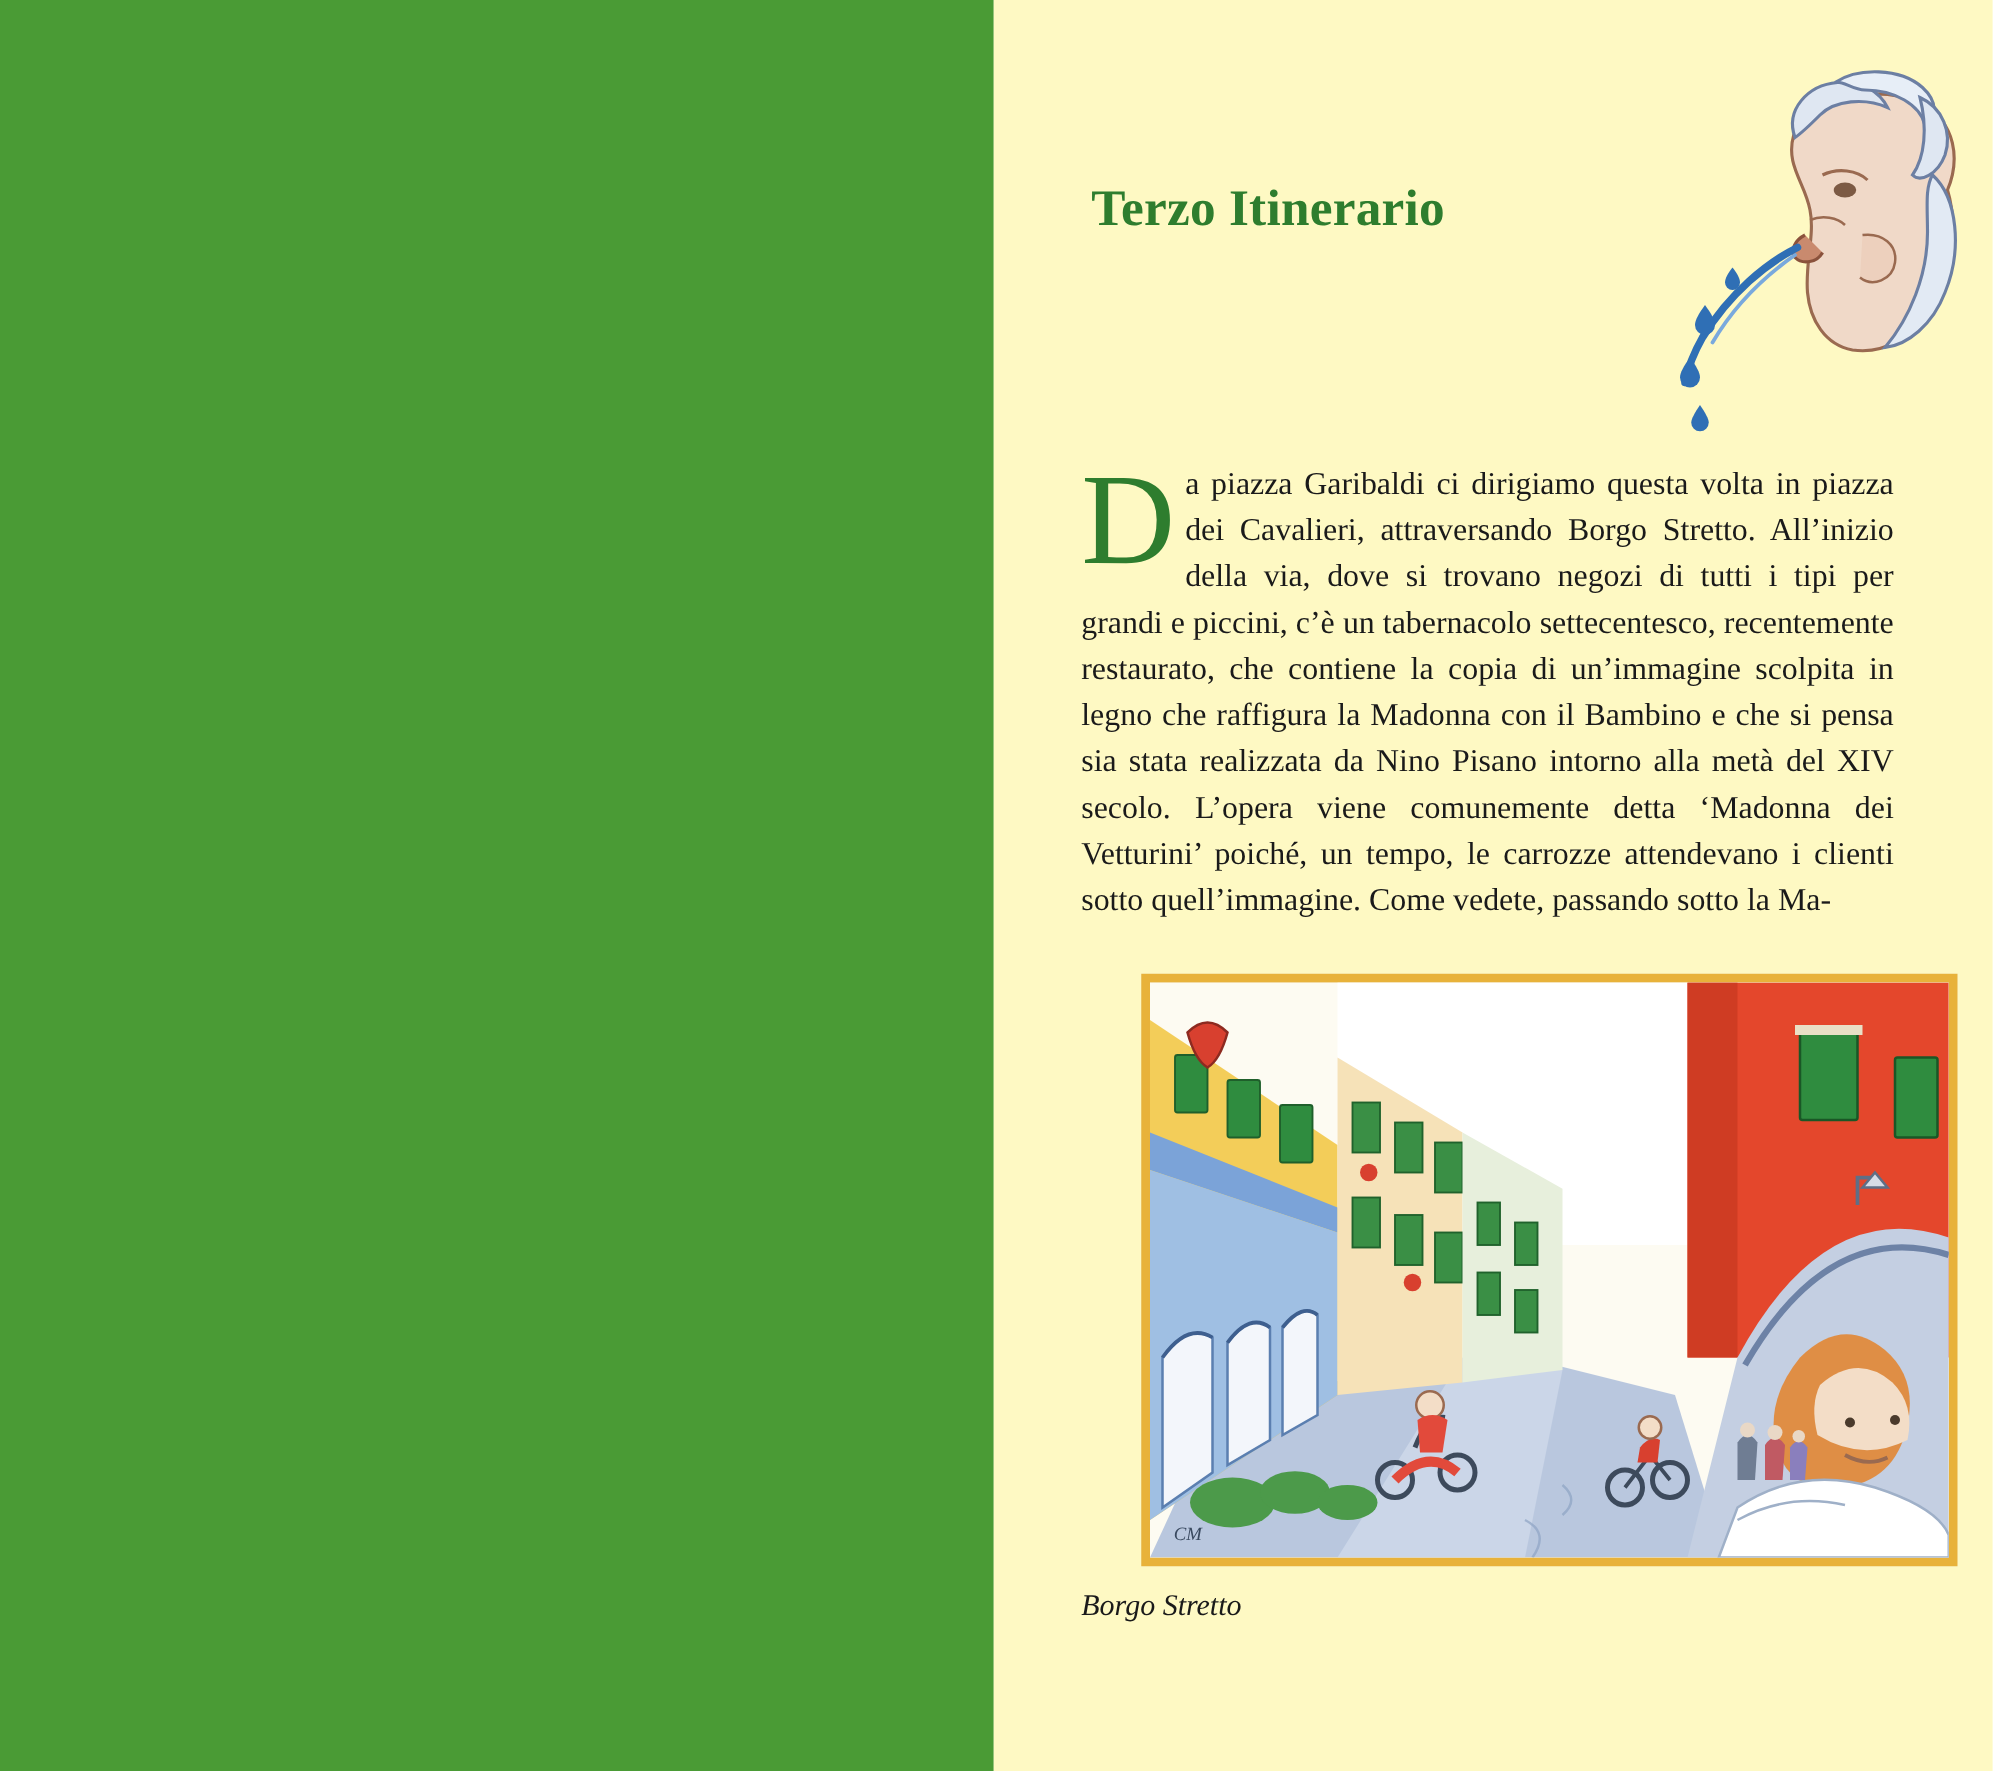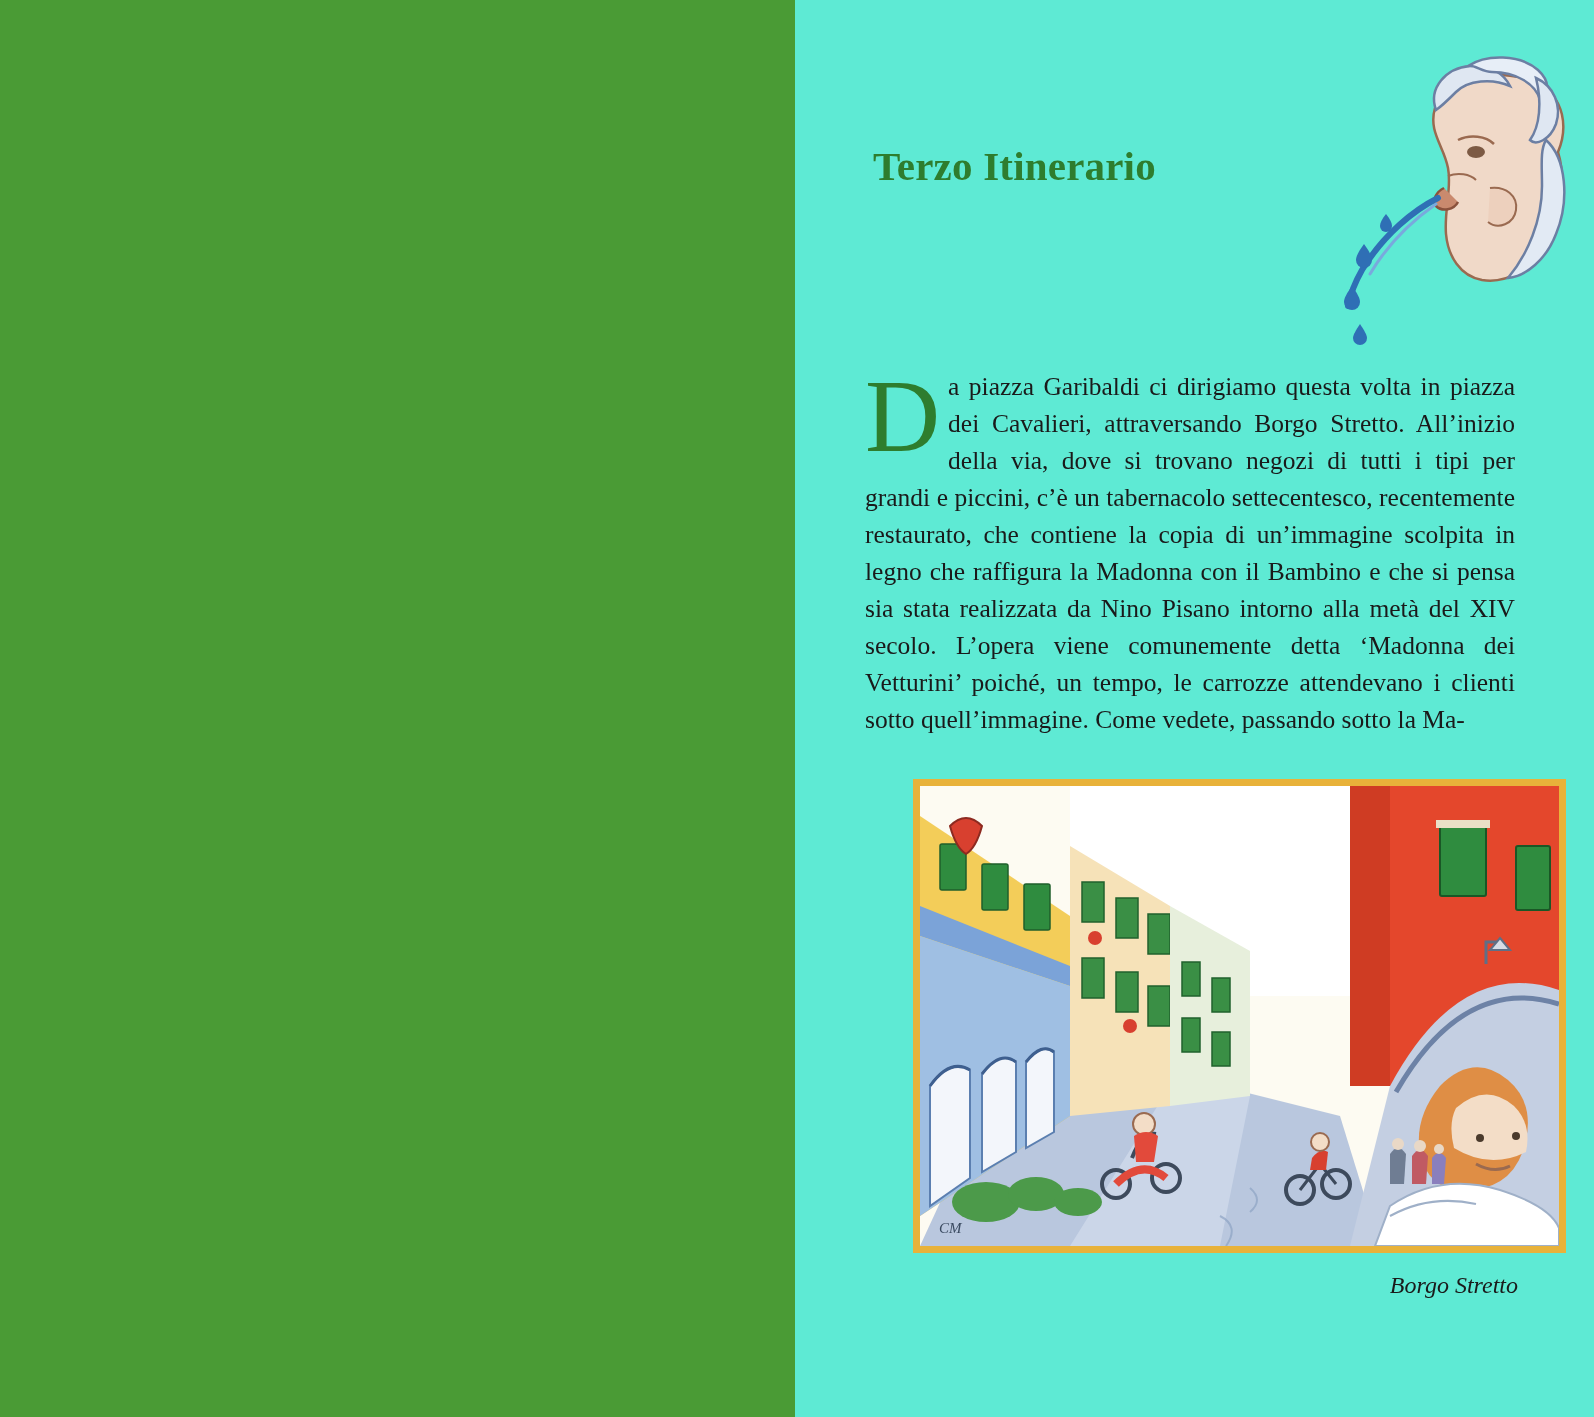--- a/index.html
+++ b/index.html
@@ -24,21 +24,21 @@
     width: 795px;
     height: 1417px;
     background: #4a9b35;
     flex: 0 0 795px;
   }
   
   .right-page {
     position: relative;
     width: 799px;
     height: 1417px;
-    background: #5eead4;
+    background: #fef9c3;
     flex: 0 0 799px;
   }
   .chapter-title {
     position: absolute;
     left: 78px;
     top: 142px;
     font-size: 41px;
     font-weight: bold;
     color: #2e7d2e;
     letter-spacing: 0.2px;
@@ -87,21 +87,21 @@
     border: 7px solid #e8b23a;
     background: #f5f1e0;
     box-sizing: border-box;
   }
   .illus-svg { position: absolute; inset: 7px; }
   .caption {
     position: absolute;
     left: 70px;
     top: 1272px;
     width: 653px;
-    text-align: right;
+    text-align: left;
     font-style: italic;
     font-size: 24px;
     color: #1a1a1a;
   }
   .signature {
     position: absolute;
     left: 26px;
     bottom: 16px;
     font-size: 15px;
     font-style: italic;

